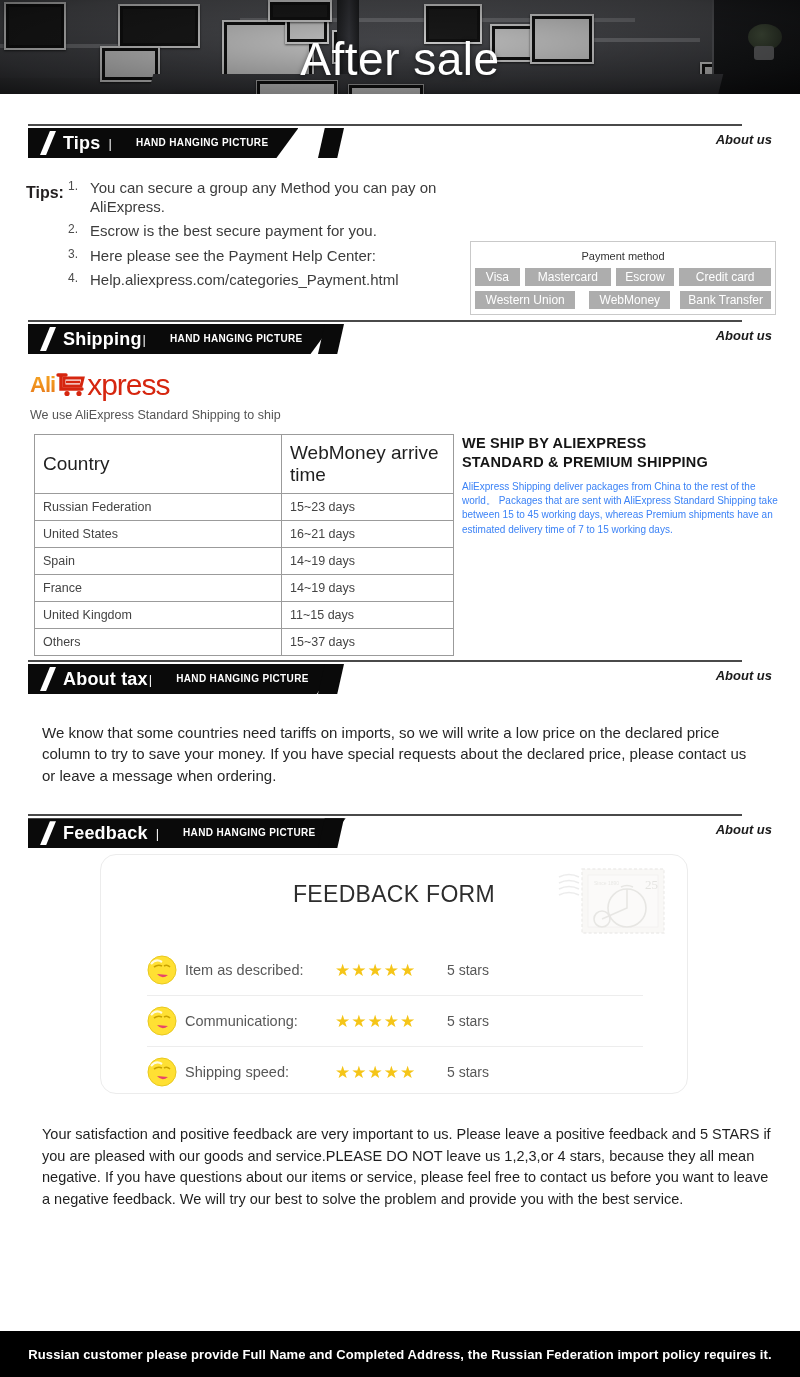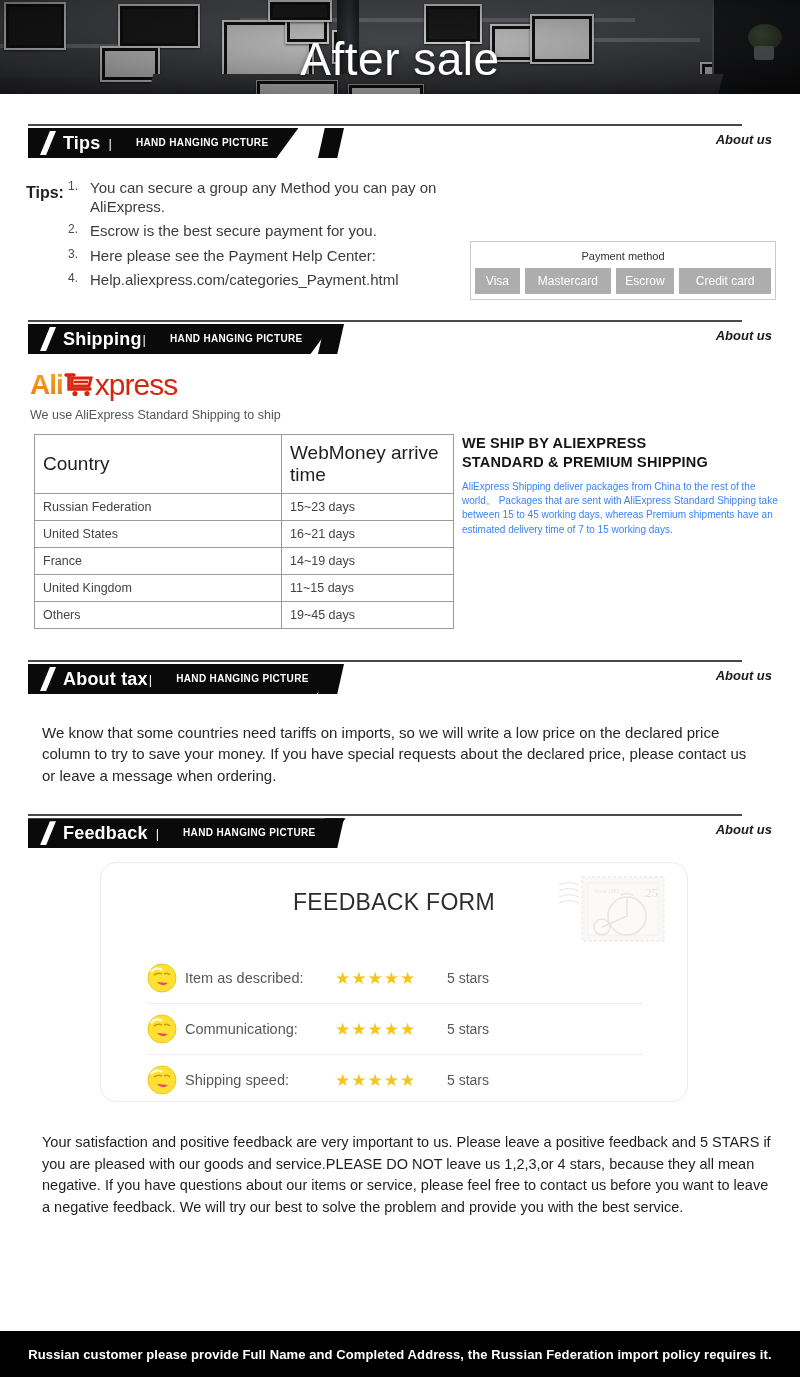--- a/index.html
+++ b/index.html
@@ -101,26 +101,26 @@
   .pay-box{
     position:absolute;left:470px;top:63px;width:306px;
     border:1px solid #c9c9c9;background:#fff;padding:4px 4px 5px 4px;box-sizing:border-box;
   }
   .pay-title{text-align:center;font-size:11px;color:#333;padding:4px 0 6px;}
   .pay-row{display:flex;gap:5px;margin-bottom:5px;}
   .pay-row:last-child{margin-bottom:0;}
   .chip{
     background:#adadad;color:#fff;font-size:12px;
     display:flex;align-items:center;justify-content:center;
-    height:26px;white-space:nowrap;
+    height:18px;white-space:nowrap;
   }
 
   
   .ali-logo{position:absolute;left:30px;top:0;display:flex;align-items:center;height:34px;}
-  .ali-ali{font-size:28px;font-weight:800;letter-spacing:-1px;
+  .ali-ali{font-size:22px;font-weight:800;letter-spacing:-1px;
     background:linear-gradient(180deg,#f5a623 0%,#ef8f1c 55%,#e4701e 100%);
     -webkit-background-clip:text;background-clip:text;color:transparent;text-decoration:underline;}
   .ali-cart{margin:0 0 0 1px;}
   .ali-x{font-size:30px;font-weight:400;letter-spacing:-1px;color:#d6260f;margin-left:1px;}
   .ali-sub{position:absolute;left:30px;top:40px;font-size:12.5px;color:#555;}
 
   .ship-table{
     position:absolute;left:34px;top:0;width:420px;border-collapse:collapse;
     font-size:12.5px;color:#444;background:#fff;
   }
@@ -258,20 +258,25 @@
       </ul>
 
       <div class="pay-box">
         <div class="pay-title">Payment method</div>
         <div class="pay-row">
           <div class="chip" style="width:46px;">Visa</div>
           <div class="chip" style="width:88px;">Mastercard</div>
           <div class="chip" style="width:60px;">Escrow</div>
           <div class="chip" style="width:94px;">Credit card</div>
         </div>
+        <div class="pay-row">
+          <div class="chip" style="width:104px;">Western Union</div>
+          <div class="chip" style="width:84px;margin-left:9px;">WebMoney</div>
+          <div class="chip" style="width:94px;margin-left:5px;">Bank Transfer</div>
+        </div>
       </div>
     </div>
   </div>
 
   <div class="sec" style="margin-top:10px;">
     <div class="sec-head">
       <div class="sec-rule"></div>
       <div class="sec-badge">
         <span class="sec-slash"></span>
         <span class="sec-title">Shipping</span>
@@ -310,30 +315,34 @@
         <tbody>
           <tr>
             <td>Russian Federation</td>
             <td>15~23 days</td>
           </tr>
           <tr>
             <td>United States</td>
             <td>16~21 days</td>
           </tr>
           <tr>
+            <td>Spain</td>
+            <td>14~19 days</td>
+          </tr>
+          <tr>
             <td>France</td>
             <td>14~19 days</td>
           </tr>
           <tr>
             <td>United Kingdom</td>
             <td>11~15 days</td>
           </tr>
           <tr>
             <td>Others</td>
-            <td>19~45 days</td>
+            <td>15~37 days</td>
           </tr>
         </tbody>
       </table>
 
       <div class="ship-right">
         <div class="ship-h">WE SHIP BY ALIEXPRESS</div>
         <div class="ship-h">STANDARD &amp; PREMIUM SHIPPING</div>
         <div class="ship-p">AliExpress Shipping deliver packages from China to the rest of the world。 Packages that are sent with AliExpress Standard Shipping take between 15 to 45 working days, whereas Premium shipments have an estimated delivery time of 7 to 15 working days.</div>
       </div>
     </div>
@@ -360,21 +369,21 @@
       <div class="sec-badge">
         <span class="sec-slash"></span>
         <span class="sec-title">Feedback</span>
         <span class="sec-div">|</span>
         <span class="sec-sub">HAND HANGING PICTURE</span>
       </div>
       <div class="sec-tri" style="left:290px;"></div>
       <div class="sec-about">About us</div>
     </div>
 
-    <div style="position:relative;height:248px;margin-top:8px;">
+    <div style="position:relative;height:248px;">
       <div class="fb-card">
         <div class="fb-title">FEEDBACK FORM</div>
 
         <div class="stamp">
           <svg width="112" height="80" viewBox="0 0 112 80" aria-hidden="true">
             <path d="M2 14 q10 -5 20 0 M2 20 q10 -5 20 0 M2 26 q10 -5 20 0 M2 32 q10 -5 20 0" stroke="#d9d9d9" stroke-width="1.4" fill="none"></path>
             <rect x="25" y="6" width="82" height="64" fill="#f3f1ee" stroke="#dcdad6" stroke-width="1.3" stroke-dasharray="3 2.2"></rect>
             <rect x="31" y="12" width="70" height="52" fill="#f7f6f3" stroke="#e4e2de" stroke-width="0.8"></rect>
             <circle cx="70" cy="45" r="19" fill="none" stroke="#cfcdc8" stroke-width="1.6"></circle>
             <circle cx="45" cy="56" r="8" fill="none" stroke="#cfcdc8" stroke-width="1.6"></circle>

